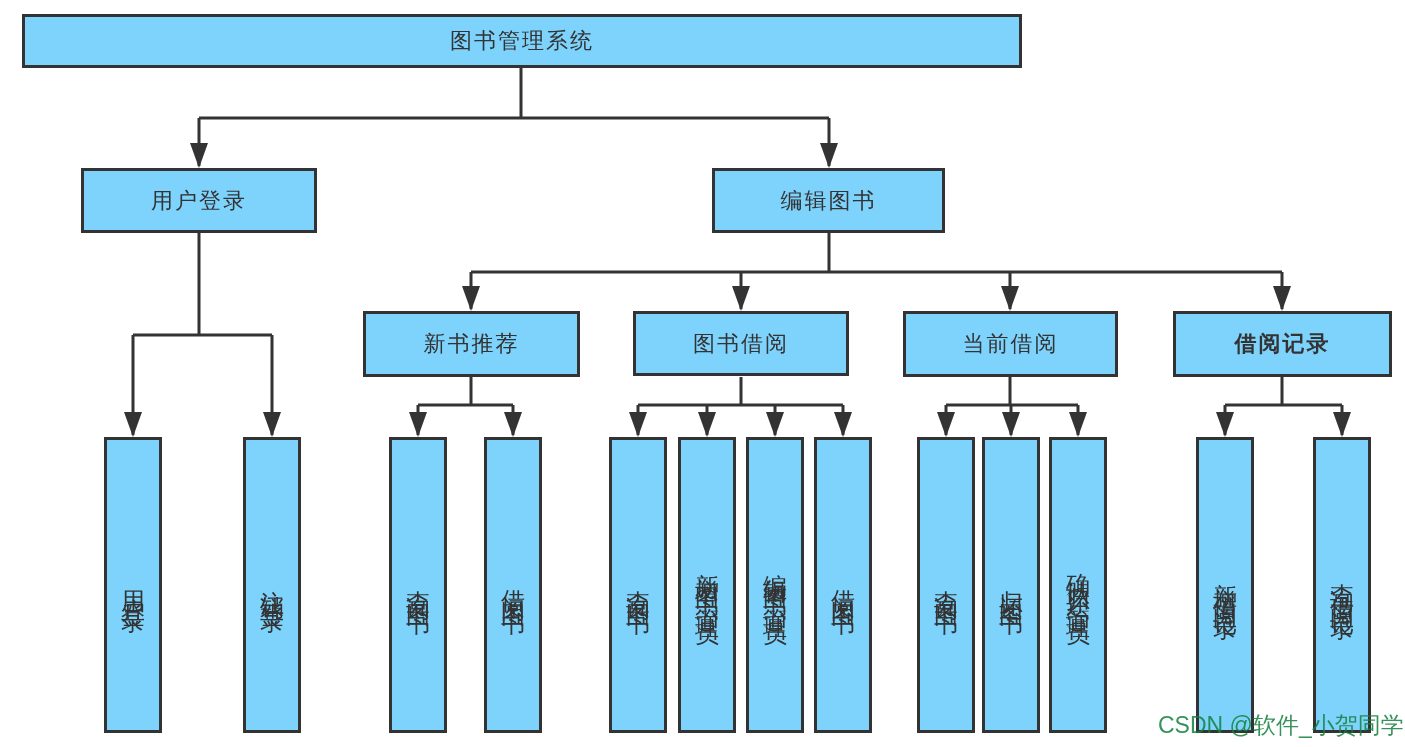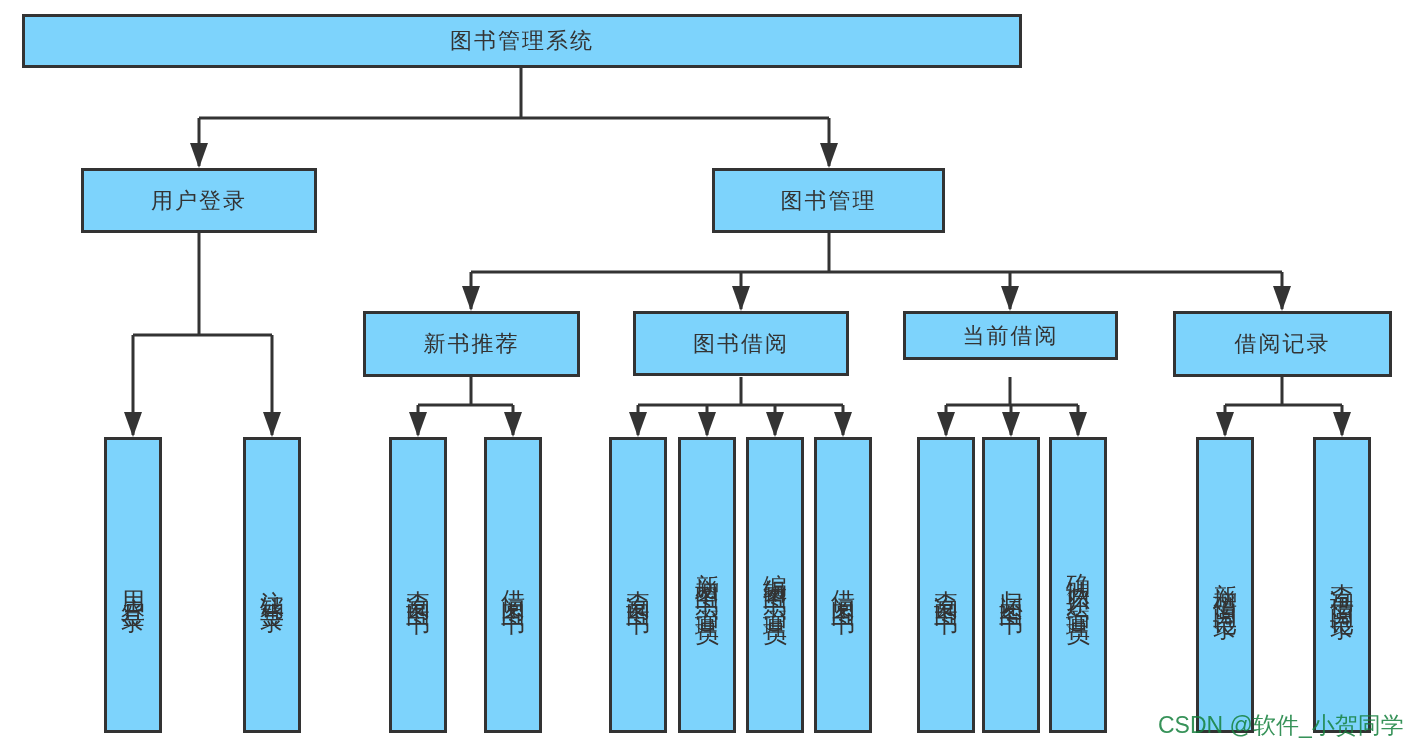--- a/index.html
+++ b/index.html
@@ -92,33 +92,33 @@
   </svg>
 
   <div class="node hnode" style="left:22px; top:14px; width:1000px; height:54px;">
     <span>图书管理系统</span>
   </div>
 
   <div class="node hnode" style="left:81px; top:168px; width:236px; height:65px;">
     <span>用户登录</span>
   </div>
   <div class="node hnode" style="left:712px; top:168px; width:233px; height:65px;">
-    <span>图书管理</span>
+    <span>编辑图书</span>
   </div>
 
   <div class="node hnode" style="left:363px; top:311px; width:217px; height:66px;">
     <span>新书推荐</span>
   </div>
   <div class="node hnode" style="left:633px; top:311px; width:216px; height:65px;">
     <span>图书借阅</span>
   </div>
-  <div class="node hnode" style="left:903px; top:311px; width:215px; height:49px;">
+  <div class="node hnode" style="left:903px; top:311px; width:215px; height:66px;">
     <span>当前借阅</span>
   </div>
-  <div class="node hnode" style="left:1173px; top:311px; width:219px; height:66px;">
+  <div class="node hnode" style="left:1173px; top:311px; width:219px; height:66px;font-weight:bold;">
     <span>借阅记录</span>
   </div>
 
   <div class="node vnode" style="left:104px; top:437px; width:58px; height:296px;">
     <span class="vlabel">用户登录</span>
   </div>
   <div class="node vnode" style="left:243px; top:437px; width:58px; height:296px;">
     <span class="vlabel">注销登录</span>
   </div>
 

